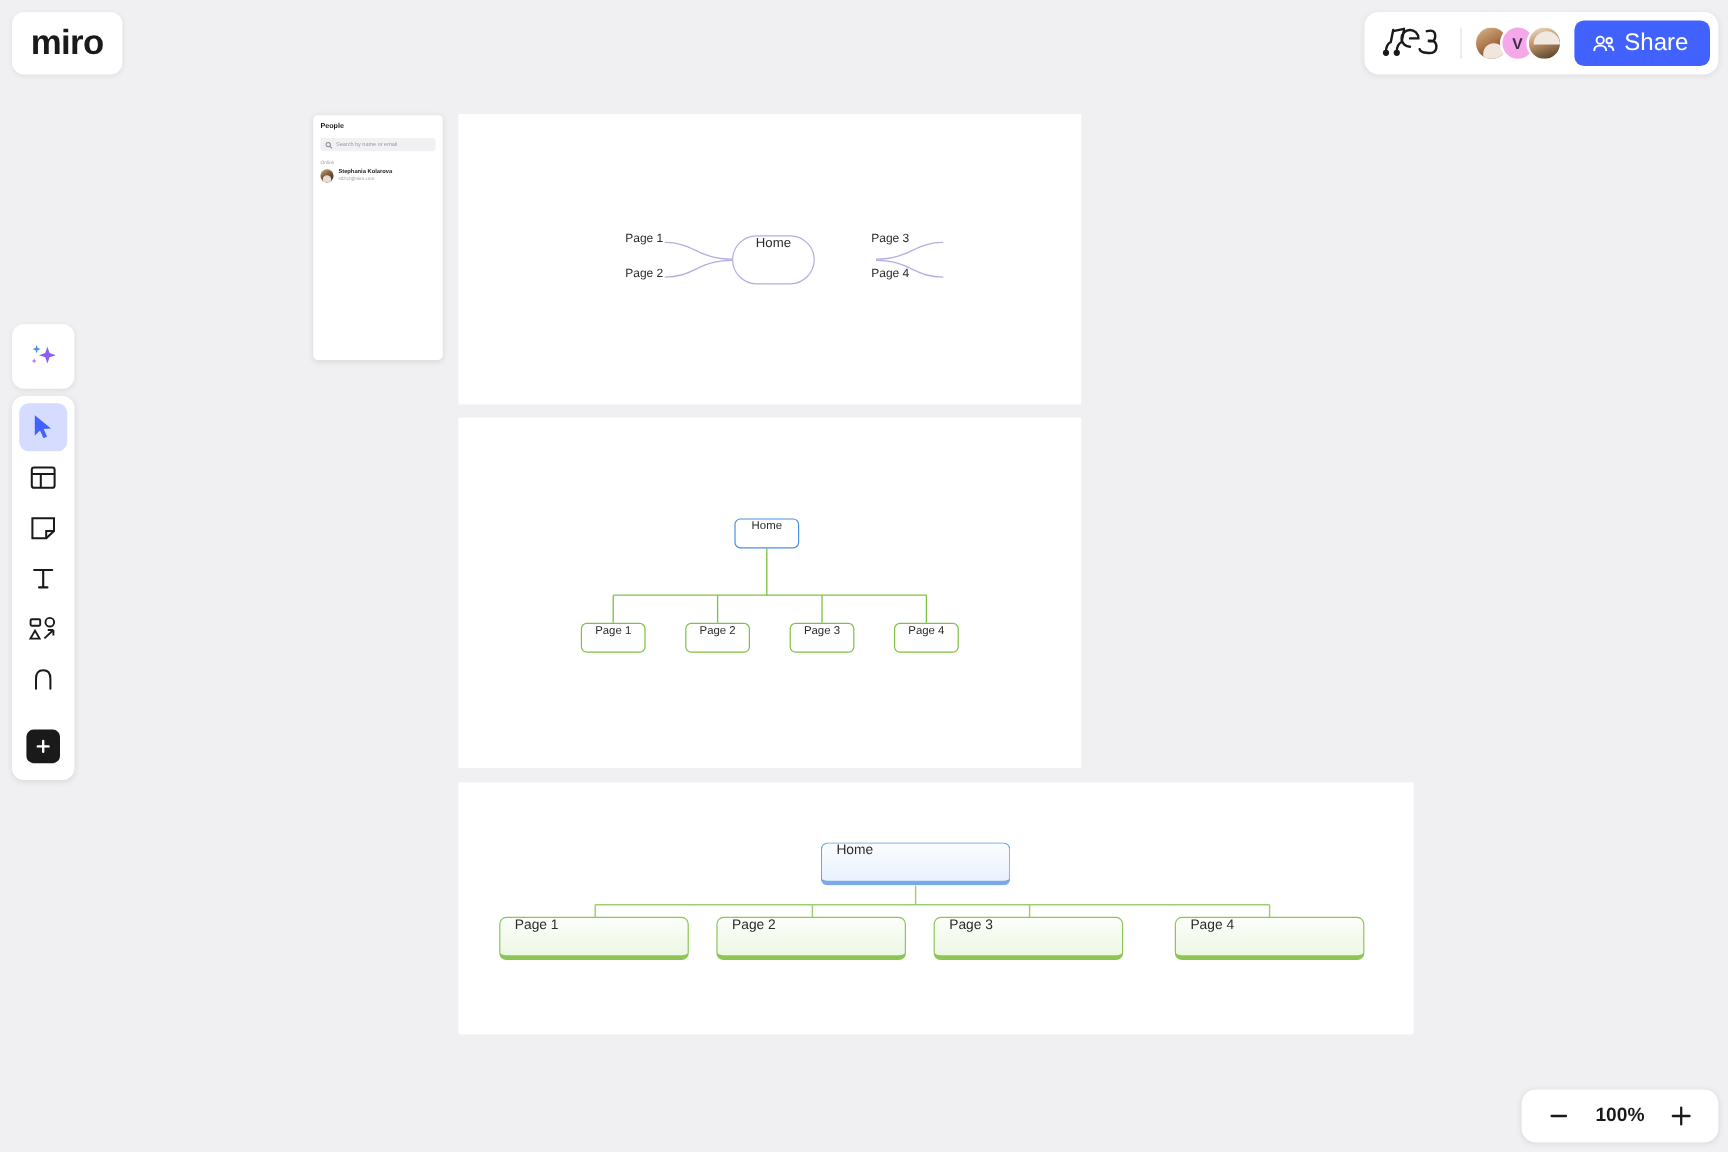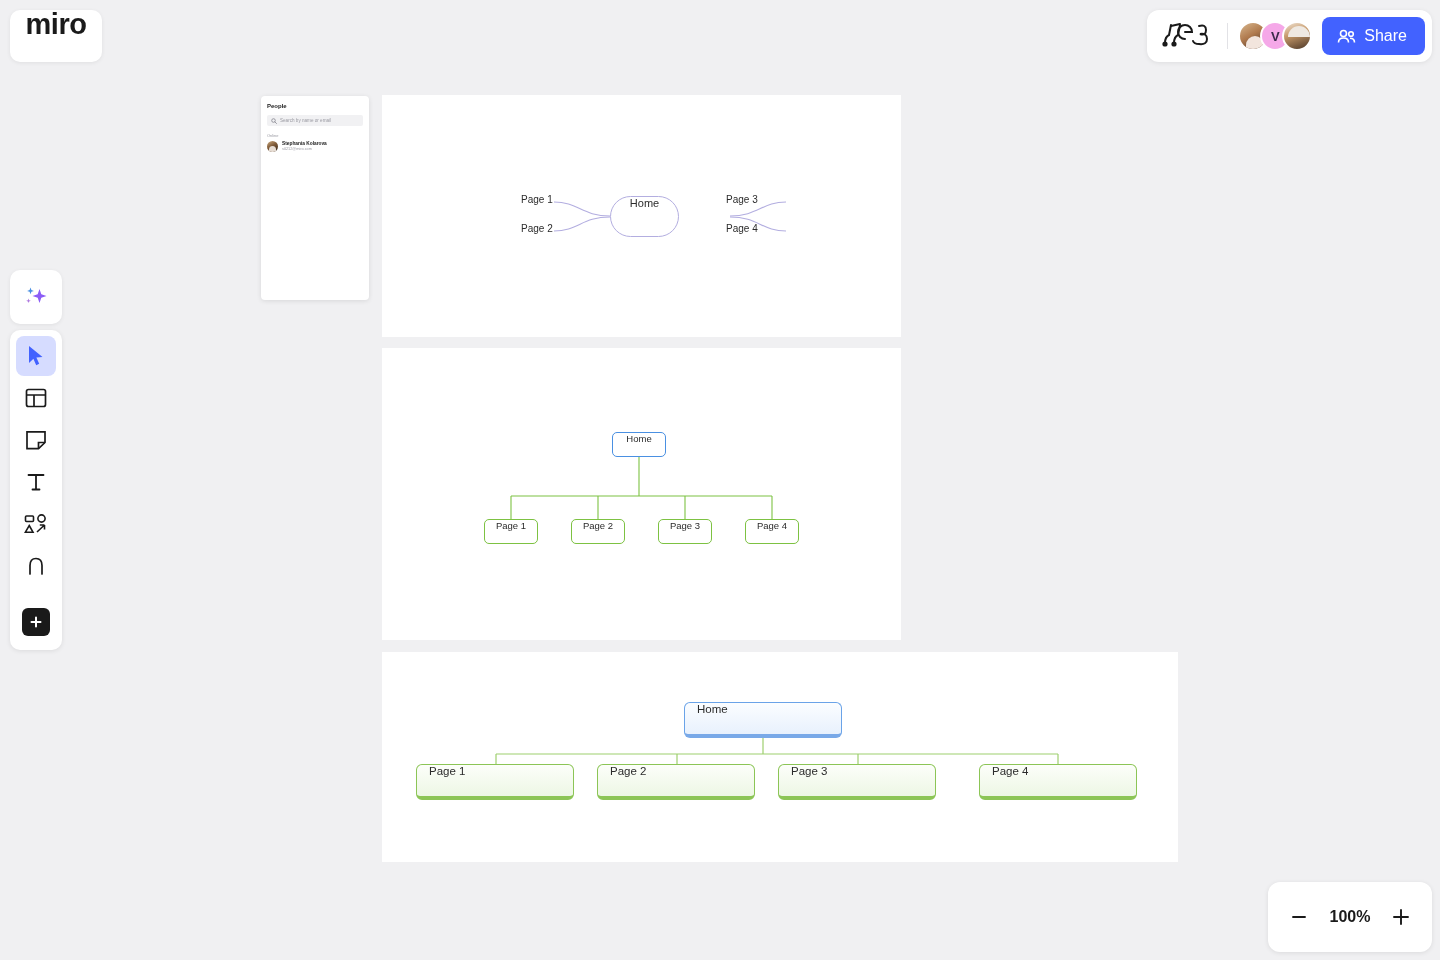--- a/index.html
+++ b/index.html
@@ -9,21 +9,21 @@
     font-family: "Liberation Sans", sans-serif;
     background: #f0f0f2;
   }
   #app { position: relative; width: 1440px; height: 960px; }
 
   
   #logo-card {
     position: absolute; left: 10px; top: 10px;
     width: 92px; height: 52px;
     background: #fff; border-radius: 10px;
-    display: flex; justify-content: center;
+    display: flex; align-items: center; justify-content: center;
     box-shadow: 0 1px 4px rgba(0,0,0,.07);
   }
   #logo-text {
     font-size: 29px; font-weight: 700; color: #1a1a1a;
     letter-spacing: -0.5px; line-height: 1;
   }
 
   
   #header-right {
     position: absolute; right: 8px; top: 10px;
@@ -53,21 +53,21 @@
   .av-c { background: linear-gradient(160deg,#f0e4d6 0%,#c79a6a 40%,#4a3526 100%); }
   .av-c::after {
     content:""; position:absolute; left:4px; top:3px; width:22px; height:11px;
     background:#efe9e2; border-radius:11px 11px 0 0;
   }
   #share-btn {
     display: flex; align-items: center; gap: 8px;
     background: #4262ff; color: #fff;
     height: 38px; padding: 0 18px 0 15px;
     border-radius: 8px; border: none;
-    font-size: 16px; font-weight: 500;
+    font-size: 20px; font-weight: 500;
     font-family: "Liberation Sans", sans-serif;
     cursor: pointer;
   }
 
   
   #ai-card {
     position: absolute; left: 10px; top: 270px;
     width: 52px; height: 54px; background: #fff;
     border-radius: 10px; display:flex; align-items:center; justify-content:center;
     box-shadow: 0 1px 4px rgba(0,0,0,.07);
@@ -161,21 +161,21 @@
     border: 1.5px solid #8cc556;
     background: linear-gradient(180deg,#fcfefa 0%,#edf7e4 100%);
     border-bottom: 4px solid #8cc556;
   }
 
   svg.conn { position: absolute; left: 0; top: 0; overflow: visible; pointer-events: none; }
 
   
   #zoom-ctrl {
     position: absolute; right: 8px; bottom: 8px;
-    height: 70px; min-width: 160px;
+    height: 44px; min-width: 160px;
     background: #fff; border-radius: 12px;
     display: flex; align-items: center; justify-content: center; gap: 16px;
     padding: 0 18px;
     box-shadow: 0 1px 5px rgba(0,0,0,.09);
   }
   #zoom-level { font-size: 16px; font-weight: 700; color: #1a1a1a; min-width: 44px; text-align:center; }
   .zoom-btn { cursor: pointer; display:flex; align-items:center; justify-content:center; width:26px; height:26px; }
 </style>
 </head>
 <body>

